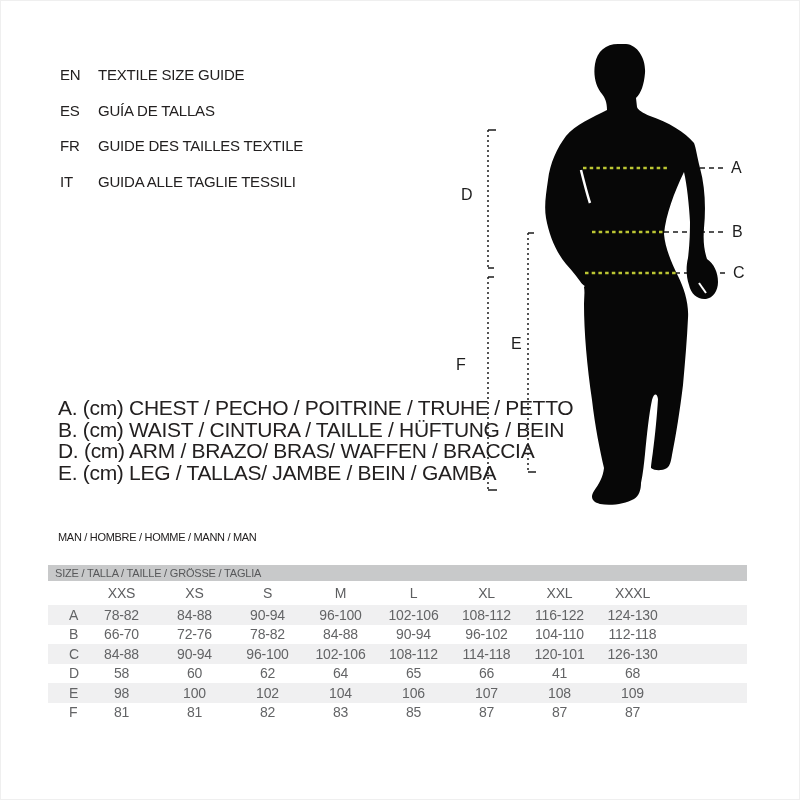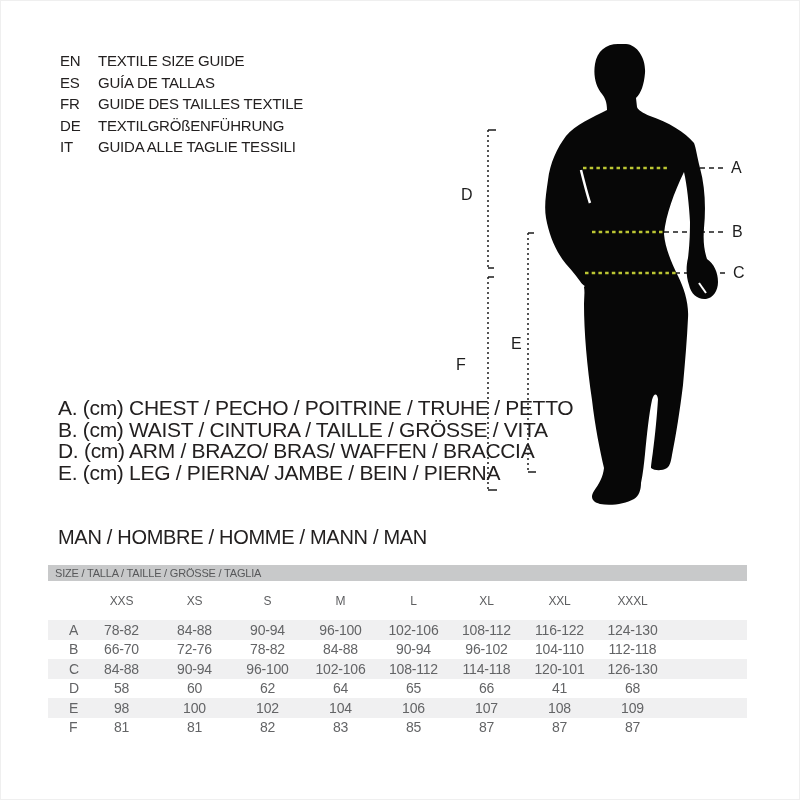--- a/index.html
+++ b/index.html
@@ -4,36 +4,36 @@
 <style>
   html,body{margin:0;padding:0;background:#fff;}
   .page{
     position:relative;width:800px;height:800px;background:#ffffff;overflow:hidden;
     font-family:"Liberation Sans", sans-serif;color:#232020;
     box-shadow:inset 0 0 0 1px #efefef;
   }
   
   .lang-list{position:absolute;left:60px;top:50px;font-size:15px;line-height:21.5px;
     letter-spacing:-0.2px;font-weight:500;color:#232020;}
-  .lang-row{display:flex;}
+  .lang-row{display:flex;margin-top:14px;}
   .lang-code{width:38px;flex:0 0 38px;}
   
   .figure-svg{position:absolute;left:440px;top:25px;width:320px;height:500px;}
   .figure-svg text{font-family:"Liberation Sans", sans-serif;font-size:16px;fill:#1d1d1d;}
   
   .measure-list{position:absolute;left:58px;top:397px;font-size:21px;line-height:21.5px;
     letter-spacing:-0.3px;color:#232020;white-space:nowrap;}
-  .person-line{position:absolute;left:58px;top:527px;font-size:20px;line-height:21.5px;
+  .person-line{position:absolute;left:58px;top:527px;font-size:11px;line-height:21.5px;
     letter-spacing:-0.3px;color:#232020;}
   
   .size-table{position:absolute;left:48px;top:565px;width:699px;}
   .t-header{height:16px;line-height:16px;background:#c8c9ca;color:#57585a;
     font-size:11px;padding-left:7px;letter-spacing:-0.2px;}
   .t-grid{display:grid;grid-template-columns:37px repeat(8,73px) 1fr;align-items:center;}
-  .t-sizes{height:39px;font-size:12px;color:#5d5e60;}
+  .t-sizes{height:24px;font-size:14px;color:#5d5e60;}
   .t-row{height:19.5px;font-size:14px;color:#636466;}
   .t-row.alt{background:#f0f0f1;}
   .cell{text-align:center;letter-spacing:-0.2px;}
   .cell.lbl{text-align:left;padding-left:21px;}
 </style>
 </head>
 <body>
 
 <div class="page">
 
@@ -42,24 +42,20 @@
       <span class="lang-code">EN</span>
       <span class="lang-title">TEXTILE SIZE GUIDE</span>
     </div>
     <div class="lang-row">
       <span class="lang-code">ES</span>
       <span class="lang-title">GUÍA DE TALLAS</span>
     </div>
     <div class="lang-row">
       <span class="lang-code">FR</span>
       <span class="lang-title">GUIDE DES TAILLES TEXTILE</span>
-    </div>
-    <div class="lang-row">
-      <span class="lang-code">DE</span>
-      <span class="lang-title">TEXTILGRÖßENFÜHRUNG</span>
     </div>
     <div class="lang-row">
       <span class="lang-code">IT</span>
       <span class="lang-title">GUIDA ALLE TAGLIE TESSILI</span>
     </div>
   </div>
 
   <svg class="figure-svg" viewBox="440 25 320 500">
 
     <g stroke="#1c1c1c" stroke-width="1.5" stroke-dasharray="5 4">
@@ -108,23 +104,23 @@
     <text x="731" y="173">A</text>
     <text x="732" y="237">B</text>
     <text x="733" y="278">C</text>
     <text x="461" y="200">D</text>
     <text x="511" y="349">E</text>
     <text x="456" y="370">F</text>
   </svg>
 
   <div class="measure-list">
     <div>A. (cm) CHEST / PECHO / POITRINE / TRUHE / PETTO</div>
-    <div>B. (cm) WAIST / CINTURA / TAILLE / GRÖSSE / VITA</div>
+    <div>B. (cm) WAIST / CINTURA / TAILLE / HÜFTUNG / BEIN</div>
     <div>D. (cm) ARM / BRAZO/ BRAS/ WAFFEN / BRACCIA</div>
-    <div>E. (cm) LEG / PIERNA/ JAMBE / BEIN / PIERNA</div>
+    <div>E. (cm) LEG / TALLAS/ JAMBE / BEIN / GAMBA</div>
   </div>
   <div class="person-line">MAN / HOMBRE / HOMME / MANN / MAN</div>
 
   <div class="size-table">
     <div class="t-header">SIZE / TALLA / TAILLE / GRÖSSE / TAGLIA</div>
 
     <div class="t-grid t-sizes">
       <div class="cell lbl"></div>
       <div class="cell">XXS</div>
       <div class="cell">XS</div>

